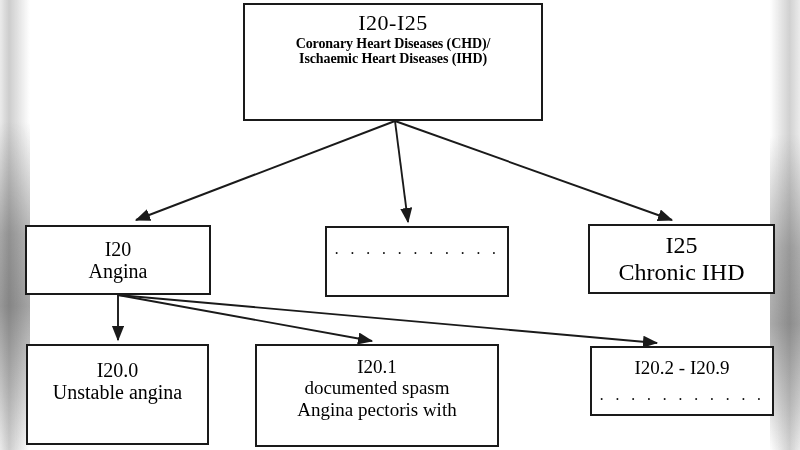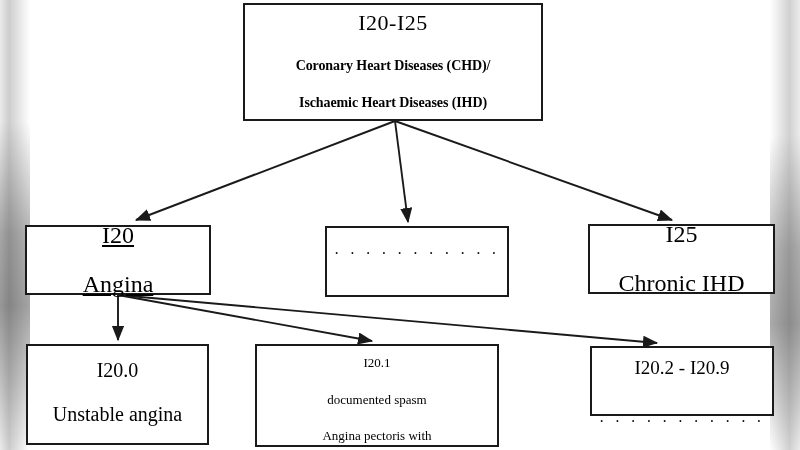--- a/index.html
+++ b/index.html
@@ -61,21 +61,20 @@
     position: absolute;
     box-sizing: border-box;
     border: 2px solid #1a1a1a;
     background: #ffffff;
     display: flex;
     flex-direction: column;
     align-items: center;
     text-align: center;
     color: #000000;
     z-index: 3;
-    gap: 22px;
   }
   .node .line {
     display: block;
     white-space: nowrap;
     line-height: 1.12;
   }
   .node .line.bold { font-weight: bold; }
 
   
   #node-root {
@@ -83,22 +82,21 @@
     justify-content: flex-start;
     padding-top: 6px;
     font-size: 21px;
   }
   #node-root .line.code { font-size: 22px; letter-spacing: 0.5px; }
   #node-root .line.bold { font-size: 14px; letter-spacing: -0.1px; }
 
   #node-i20 {
     left: 25px; top: 225px; width: 186px; height: 70px;
     justify-content: center;
-    font-size: 24px;
-    text-decoration: underline;
+    font-size: 20px;
   }
   #node-ellipsis-mid {
     left: 325px; top: 226px; width: 184px; height: 71px;
     justify-content: flex-start;
     padding-top: 18px;
   }
   #node-i25 {
     left: 588px; top: 224px; width: 187px; height: 70px;
     justify-content: center;
     font-size: 24px;
@@ -106,21 +104,21 @@
   #node-i200 {
     left: 26px; top: 344px; width: 183px; height: 101px;
     justify-content: flex-start;
     padding-top: 13px;
     font-size: 20px;
   }
   #node-i201 {
     left: 255px; top: 344px; width: 244px; height: 103px;
     justify-content: flex-start;
     padding-top: 10px;
-    font-size: 13px;
+    font-size: 19px;
   }
   #node-i202 {
     left: 590px; top: 346px; width: 184px; height: 70px;
     justify-content: flex-start;
     padding-top: 9px;
     font-size: 19px;
   }
 
   .ellipsis-dots {
     display: block;

